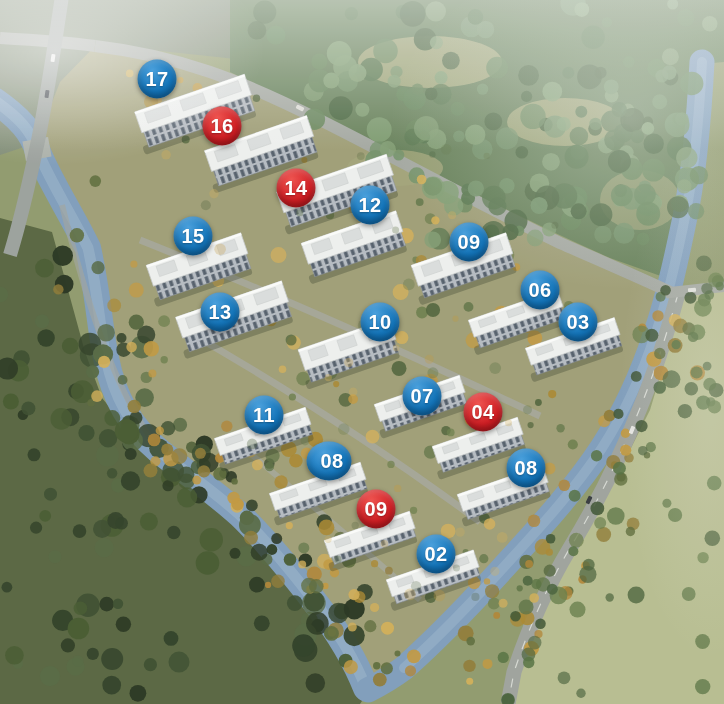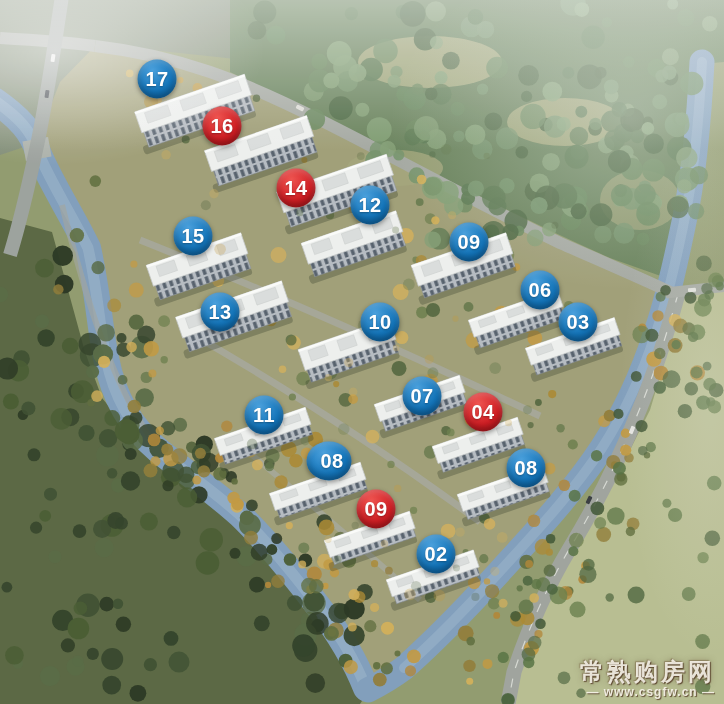--- a/index.html
+++ b/index.html
@@ -939,18 +939,14 @@
       <div class="badge blue" style="left: 578px; top: 322px;">03</div>
       <div class="badge blue" style="left: 422px; top: 396px;">07</div>
       <div class="badge red" style="left: 483px; top: 412px;">04</div>
       <div class="badge blue" style="left: 264px; top: 415px;">11</div>
       <div class="badge blue" style="left: 329px; top: 461px; padding-left: 6px;">08</div>
       <div class="badge blue" style="left: 526px; top: 468px;">08</div>
       <div class="badge red" style="left: 376px; top: 509px;">09</div>
       <div class="badge blue" style="left: 436px; top: 554px;">02</div>
     </div>
 
-  <div id="watermark">
-    <div class="wm-name">常熟购房网</div>
-    <div class="wm-url">— www.csgfw.cn —</div>
-  </div>
 
 </div>
 
 </body></html>

